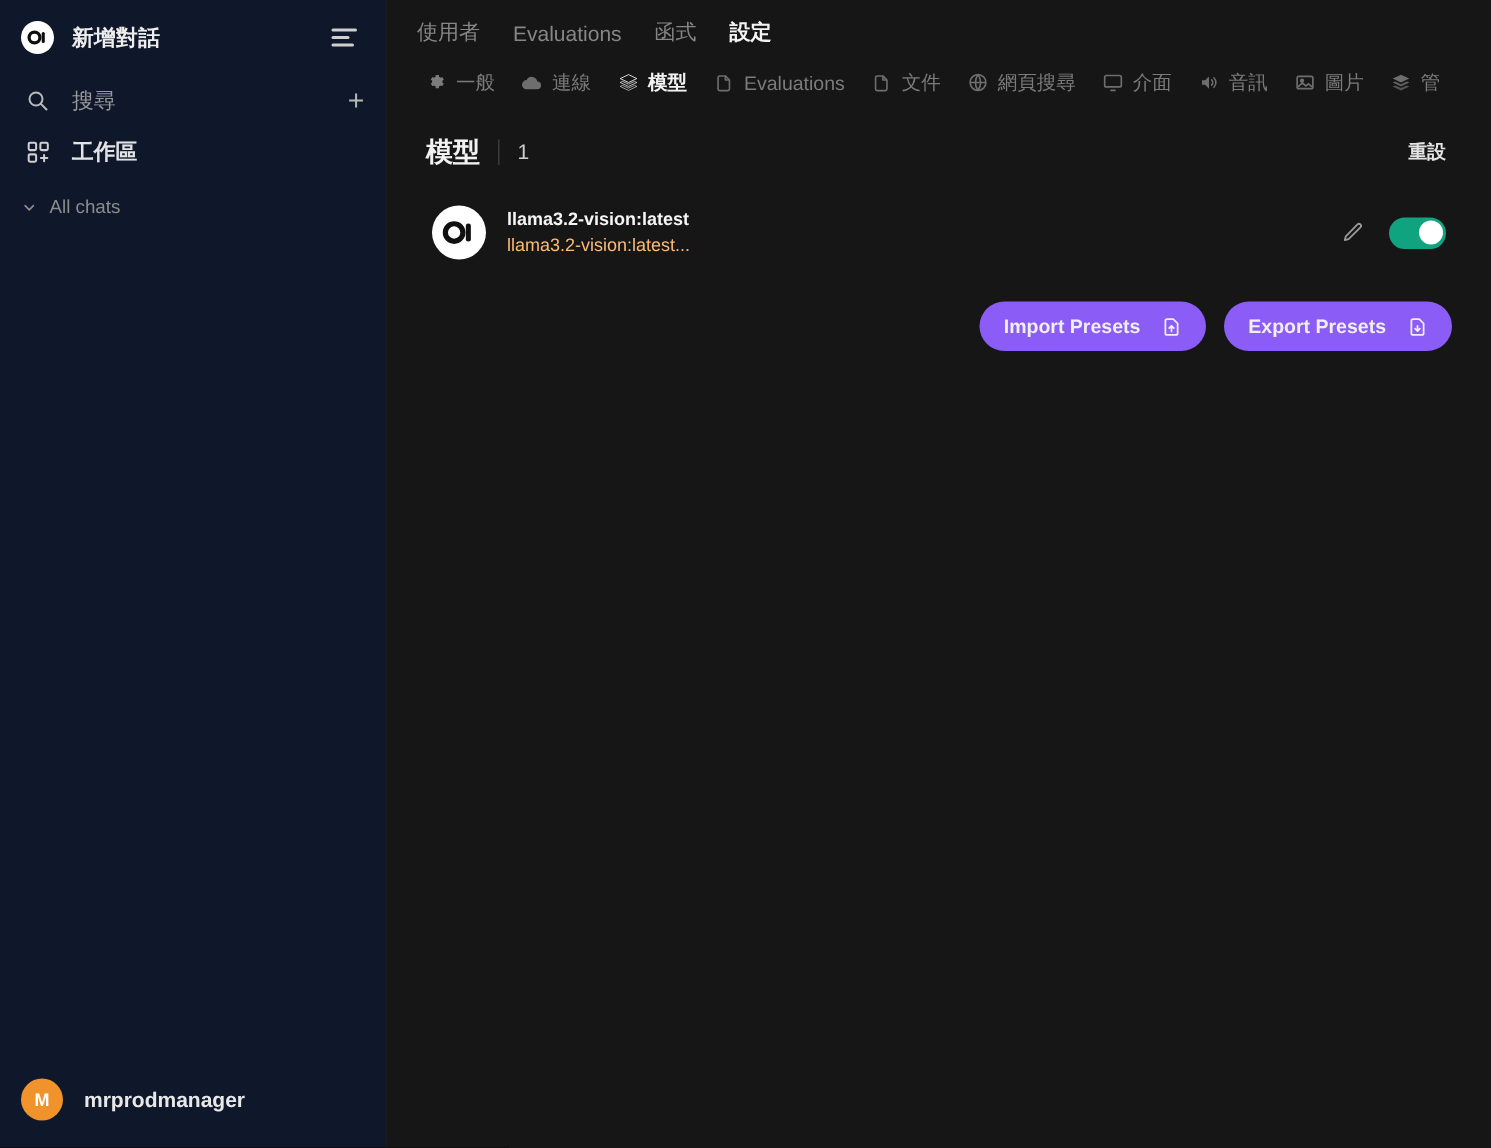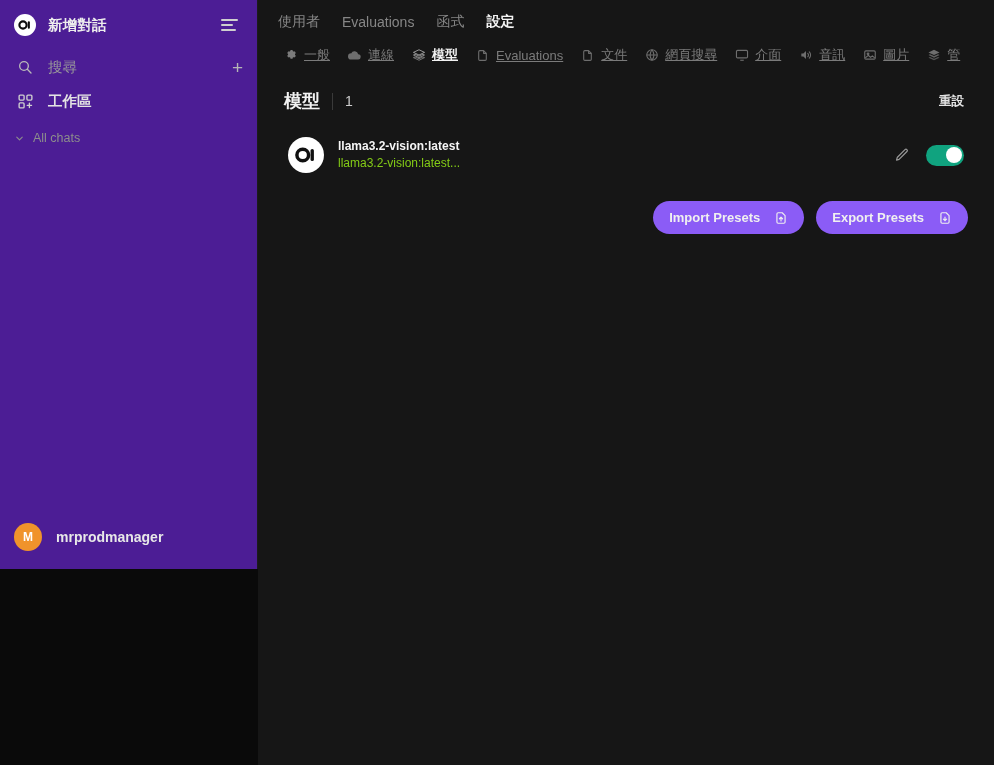--- a/index.html
+++ b/index.html
@@ -6,22 +6,22 @@
   html, body {
     width: 994px; height: 765px;
     background: #0a0a0a;
     font-family: "Liberation Sans", "DejaVu Sans", sans-serif;
     overflow: hidden;
   }
   .app { display: flex; width: 994px; height: 765px; }
 
   
   .sidebar {
-    width: 258px; height: 569px;
-    background: #4c1d95;
+    width: 258px; height: 765px;
+    background: #0f172a;
     border-right: 1px solid #1b1b1b;
     display: flex; flex-direction: column;
     flex: 0 0 258px;
     position: relative;
   }
   .sb-row {
     display: flex; align-items: center;
     height: 34px; margin: 0 8px;
     border-radius: 8px; padding: 0 6px;
     cursor: pointer;
@@ -88,21 +88,20 @@
   .tabs-secondary {
     display: flex; align-items: center; gap: 7px;
     padding: 6px 0 8px 20px;
     white-space: nowrap; overflow: hidden;
   }
   .tab-s {
     display: inline-flex; align-items: center; gap: 6px;
     color: #7b7b7b; font-size: 13px;
     padding: 3px 5px; border-radius: 6px; cursor: pointer;
     flex: 0 0 auto;
-    text-decoration: underline;
   }
   .tab-s .tico { width: 15px; height: 15px; display: flex; align-items: center; justify-content: center; }
   .tab-s .tico svg { display: block; }
   .tab-s.active { color: #f2f2f2; font-weight: 700; }
   .tab-s.active .tico svg { stroke: #f2f2f2; fill: none; }
 
   .content { padding: 6px 26px 0 26px; }
 
   .section-head {
     display: flex; align-items: center; justify-content: space-between;
@@ -136,21 +135,21 @@
     gap: 14px; padding: 6px 4px;
     border-radius: 10px;
   }
   .model-av {
     width: 36px; height: 36px; border-radius: 50%;
     background: #ffffff; flex: 0 0 36px;
     display: flex; align-items: center; justify-content: center;
   }
   .model-meta { flex: 1 1 auto; min-width: 0; }
   .model-name { color: #f5f5f5; font-size: 12px; font-weight: 700; line-height: 1.25; }
-  .model-sub { color: #84cc16; font-size: 12px; line-height: 1.4; margin-top: 1px; }
+  .model-sub { color: #fdba74; font-size: 12px; line-height: 1.4; margin-top: 1px; }
   .model-actions { display: flex; align-items: center; gap: 16px; flex: 0 0 auto; }
   .pencil { cursor: pointer; display: flex; }
   .toggle {
     width: 38px; height: 21px; border-radius: 11px;
     background: #10a37f; position: relative; cursor: pointer;
     flex: 0 0 38px;
   }
   .toggle .knob {
     position: absolute; top: 2.5px; right: 2.5px;
     width: 16px; height: 16px; border-radius: 50%;

